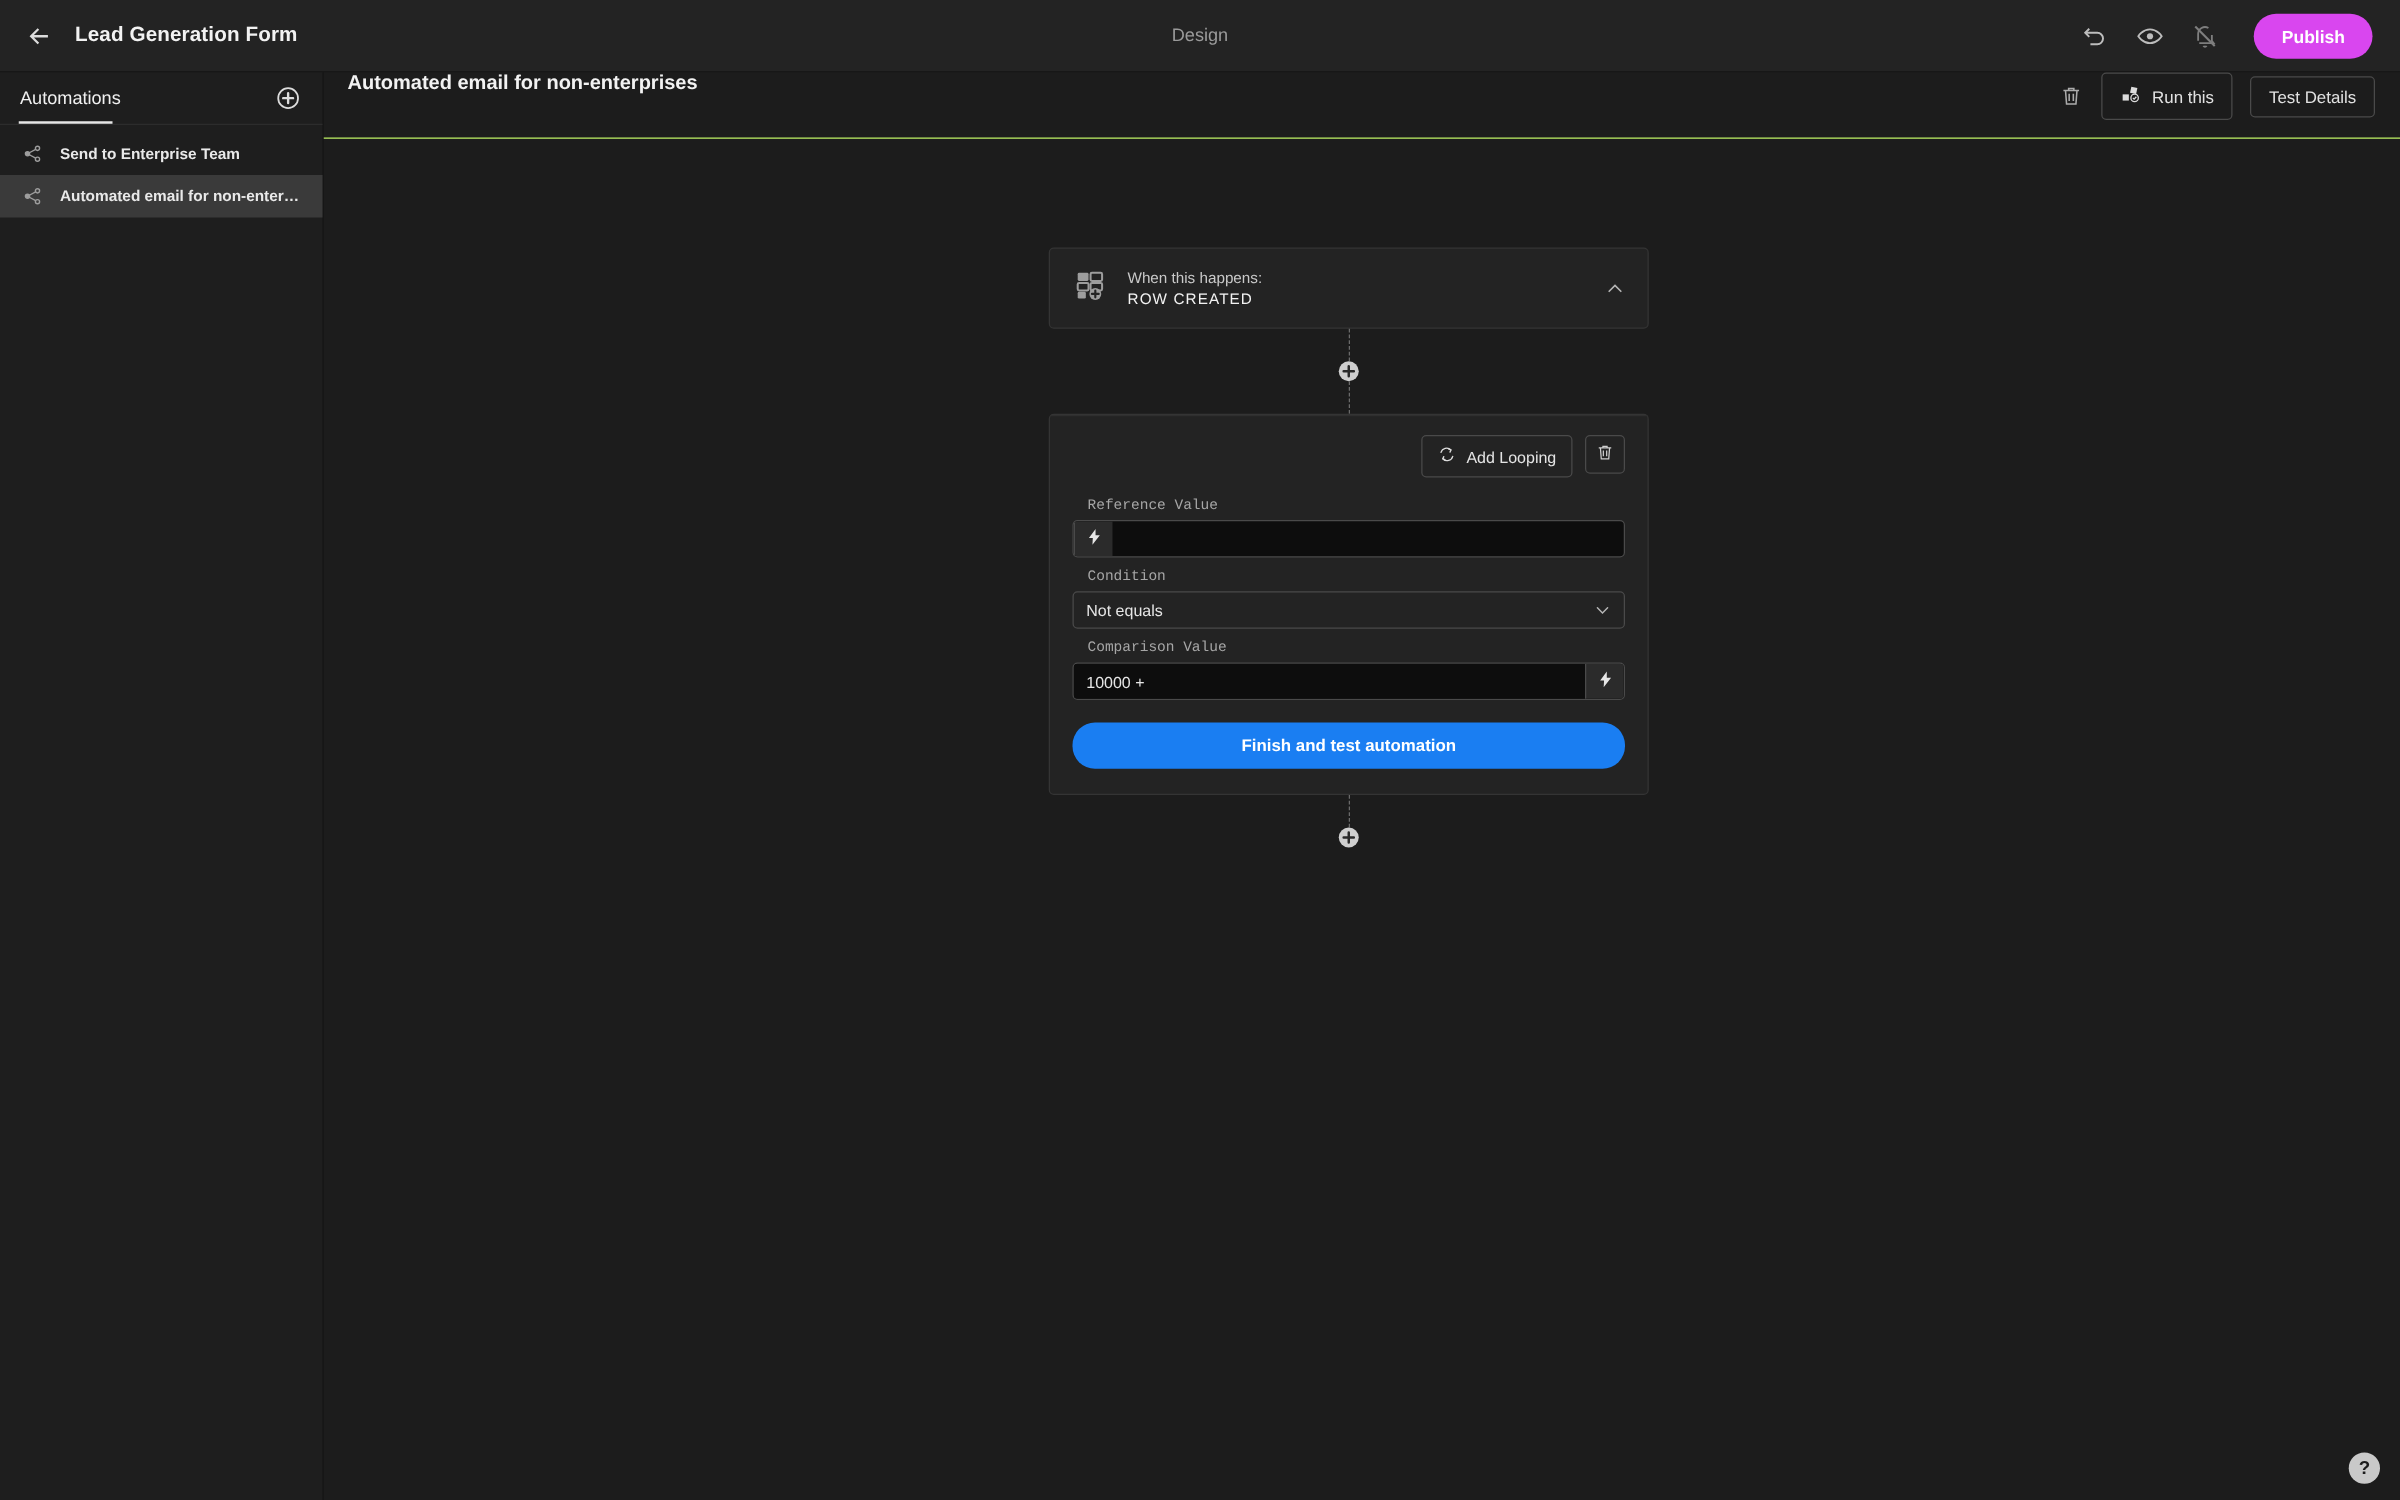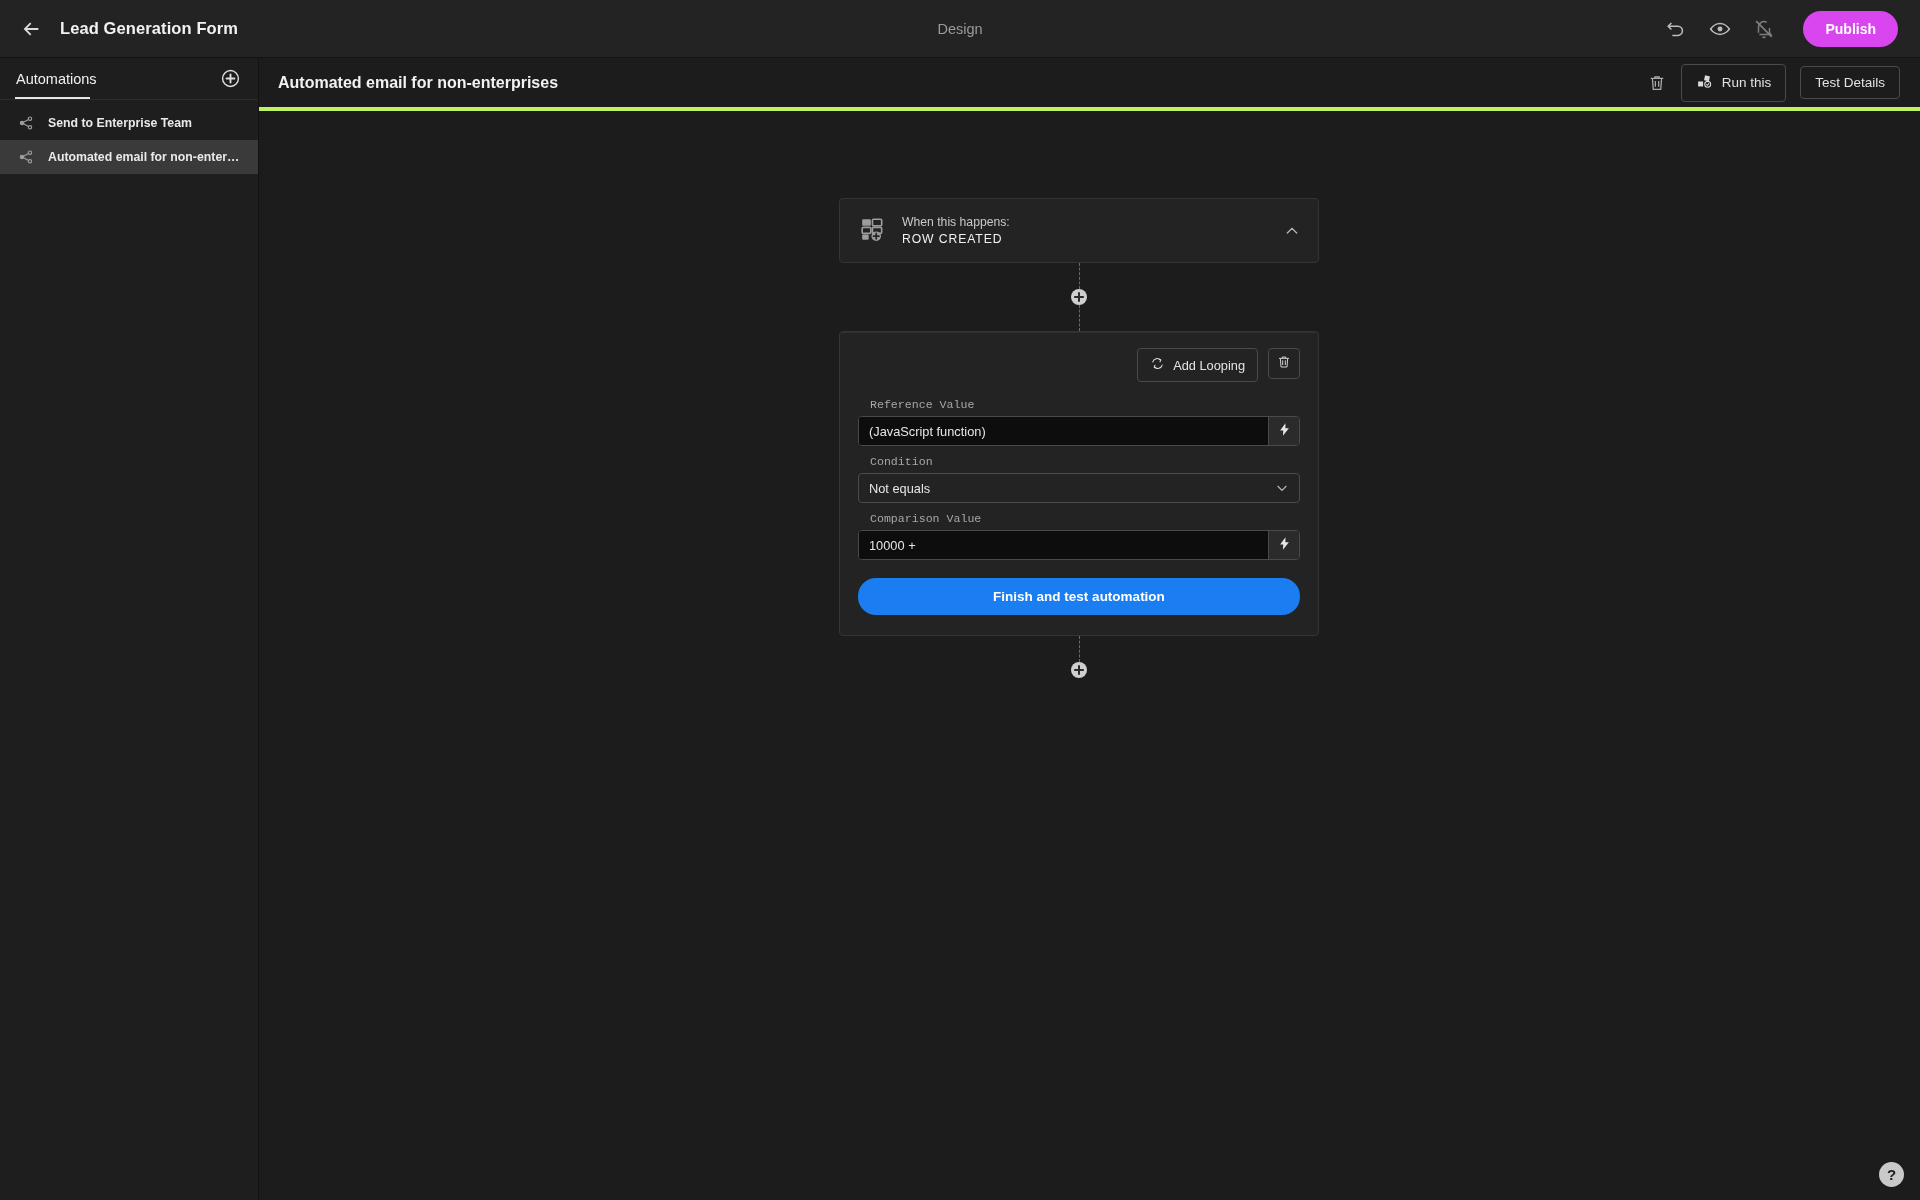--- a/index.html
+++ b/index.html
@@ -74,22 +74,22 @@
     white-space: nowrap; overflow: hidden; text-overflow: ellipsis;
   }
   .share-ico { width: 16px; height: 16px; flex: 0 0 16px; }
 
   
   .content {
     position: absolute; top: 58px; left: 259px; width: 1661px; height: 1142px;
     background: #1c1c1c;
   }
   .content-head {
-    height: 53px; display: flex; align-items: center; padding: 0 20px 0 19px;
-    border-bottom: 4px solid #bef264;
+    height: 53px; display: flex; align-items: flex-start; padding: 0 20px 0 19px;
+    border-bottom: 1px solid #bef264;
   }
   .content-title { font-size: 16px; font-weight: bold; color: #f2f2f2; }
   .content-head-right { margin-left: auto; display: flex; align-items: center; gap: 14px; }
   .trash-btn { width: 20px; height: 20px; cursor: pointer; opacity: .8; }
   .ghost-btn {
     display: flex; align-items: center; gap: 9px;
     background: transparent; border: 1px solid #4a4a4a; border-radius: 4px;
     color: #e2e2e2; font-size: 13.5px; padding: 8px 14px; cursor: pointer;
     font-family: "Liberation Sans", sans-serif;
   }
@@ -331,21 +331,20 @@
                 <svg viewBox="0 0 24 24" width="16" height="16" fill="none" stroke="#cfcfcf" stroke-width="1.5">
                   <path d="M4.5 6.5h15M9.5 6.5V4.5h5v2M6.5 6.5l1 13h9l1-13M10 9.5v7M14 9.5v7"></path>
                 </svg>
               </span>
             </button>
           </div>
 
           
           <div class="field-label">Reference Value</div>
           <div class="input-row">
-            <input class="input-text" type="text" value="(JavaScript function)" style="">
             <button class="bolt-btn">
               <span>
                 <svg viewBox="0 0 24 24" width="15" height="15">
                     <path d="M13.5 2 5 13.5h5L9.5 22 19 10h-5.5z" fill="#e6e6e6"></path>
                   </svg>
               </span>
             </button>
           </div>
 
           

